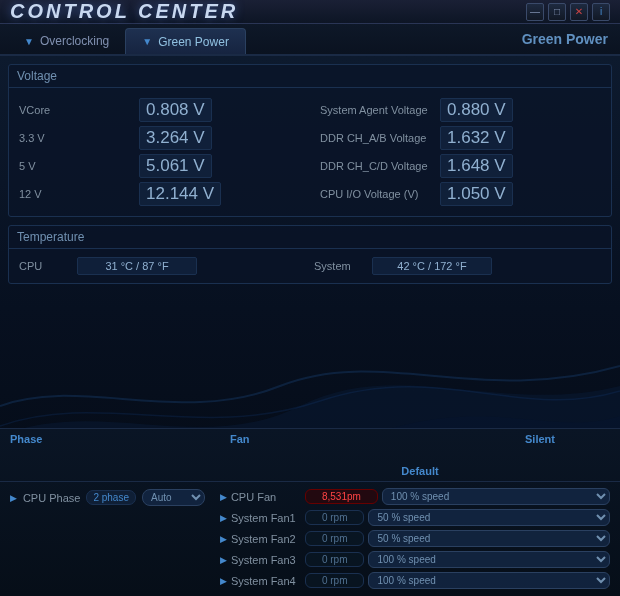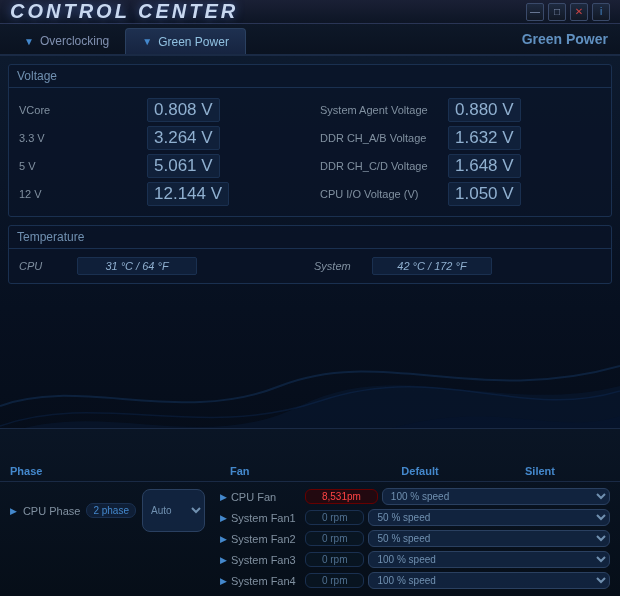--- a/index.html
+++ b/index.html
@@ -123,21 +123,20 @@
 
     
     .voltage-grid {
       display: grid;
       grid-template-columns: 1fr 1fr;
       gap: 4px 20px;
     }
     .voltage-row {
       display: flex;
       align-items: center;
-      gap: 8px;
       padding: 2px 0;
     }
     .voltage-label {
       font-size: 11px;
       color: #8090a0;
       width: 120px;
       flex-shrink: 0;
     }
     .voltage-value {
       font-size: 17px;
@@ -148,21 +147,20 @@
       min-width: 70px;
       text-align: center;
       border-radius: 2px;
     }
 
     
     .temp-grid {
       display: grid;
       grid-template-columns: 1fr 1fr;
       gap: 4px 8px;
-      font-style: italic;
     }
     .temp-row {
       display: flex;
       align-items: center;
       gap: 8px;
     }
     .temp-label {
       font-size: 11px;
       color: #8090a0;
       width: 50px;
@@ -188,21 +186,20 @@
       left: 0;
       right: 0;
       height: 168px;
     }
 
     .fan-header-row {
       display: flex;
       padding: 4px 10px;
       font-size: 11px;
       border-bottom: 1px solid #1a2a45;
-      align-items: flex-end;
     }
     .fan-header-phase { flex: 0 0 200px; color: #4488cc; font-weight: bold; }
     .fan-header-fan { flex: 0 0 160px; color: #4488cc; font-weight: bold; padding-left: 20px; }
     .fan-header-default { flex: 0 0 100px; color: #4488cc; font-weight: bold; text-align: center; margin-top: 32px; }
     .fan-header-silent { flex: 1; color: #4488cc; font-weight: bold; text-align: center; }
 
     .phase-row {
       display: flex;
       align-items: center;
       gap: 6px;
@@ -220,21 +217,21 @@
       border: 1px solid #1a3050;
       padding: 1px 6px;
       border-radius: 7px;
       font-size: 10px;
     }
     .phase-select {
       background: rgba(20, 40, 70, 0.8);
       border: 1px solid #2a4060;
       color: #7090b0;
       font-size: 10px;
-      padding: 14px 4px;
+      padding: 1px 4px;
       border-radius: 8px;
       cursor: pointer;
     }
 
     .fan-row {
       display: flex;
       align-items: center;
       gap: 4px;
       padding: 2px 0;
       font-size: 11px;
@@ -391,21 +388,21 @@
       </div>
     </div>
   </div>
 
   <div class="section-panel">
     <div class="section-header">Temperature</div>
     <div class="section-content">
       <div class="temp-grid">
         <div class="temp-row">
           <span class="temp-label">CPU</span>
-          <span class="temp-value">31 °C / 64 °F</span>
+          <span class="temp-value">31 °C / 87 °F</span>
         </div>
         <div class="temp-row">
           <span class="temp-label">System</span>
           <span class="temp-value">42 °C / 172 °F</span>
         </div>
       </div>
     </div>
   </div>
 
   <svg class="bg-decoration" viewBox="0 0 620 160" preserveAspectRatio="none">

